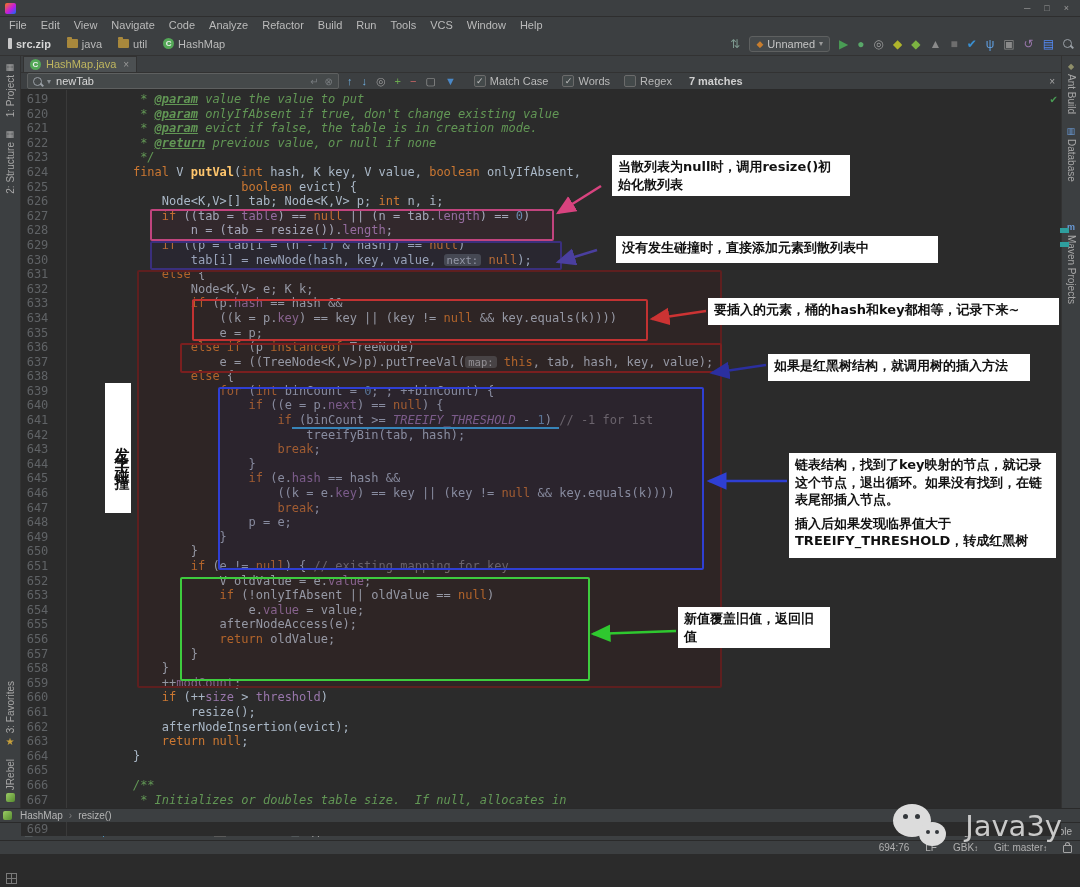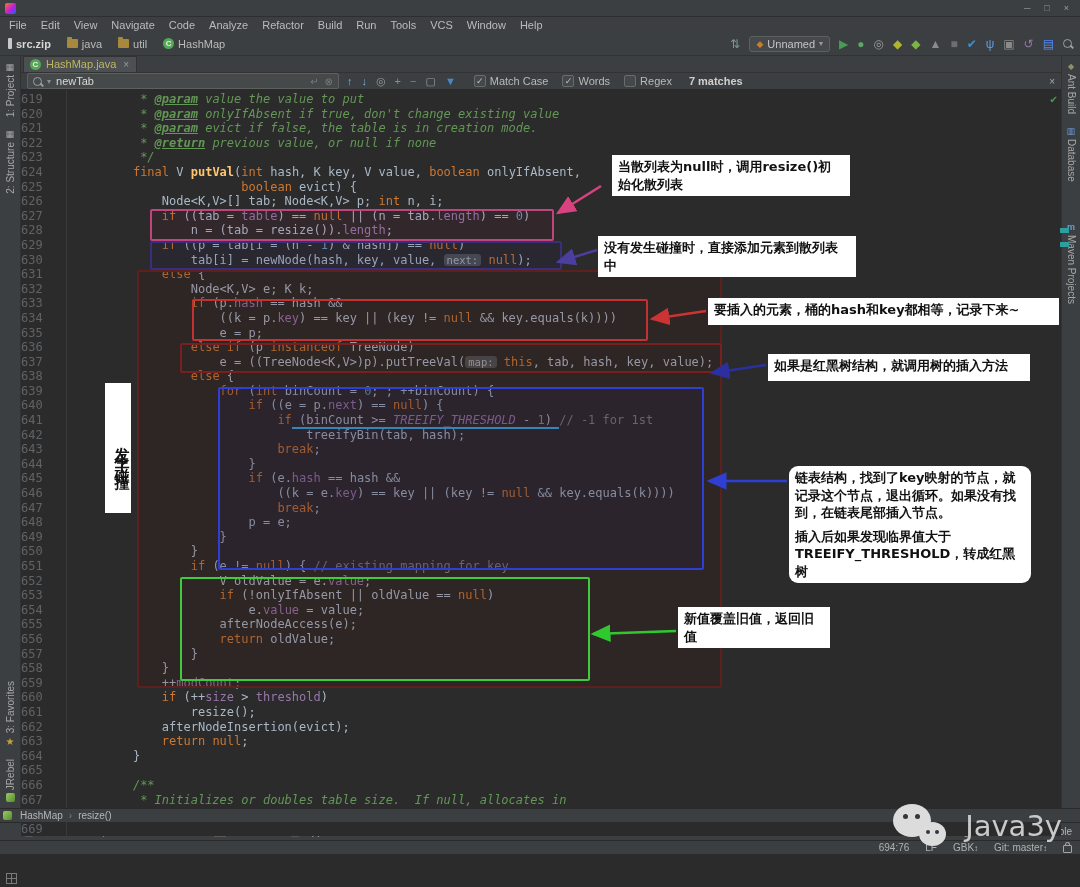--- a/index.html
+++ b/index.html
@@ -57,21 +57,21 @@
   .find-field .hint{margin-left:auto;color:#787C7F;font-size:10px;display:flex;gap:6px}
   .nav-ico{font-size:11px}
   .chk{display:flex;align-items:center;gap:4px;color:#B9B9B9}
   .chk .box{width:10px;height:10px;background:#43494A;border:1px solid #6B6B6B;border-radius:2px;
             font-size:9px;line-height:10px;text-align:center;color:#C0C0C0}
   .matches{color:#CFCFCF;font-weight:bold;margin-left:9px}
   .findbar .x-close{margin-left:auto;color:#A7A7A7;font-size:10px}
   
   .editor{flex:1;display:flex;background:#2B2B2B;position:relative;min-width:0}
   .gutter{width:46px;flex:0 0 auto;border-right:1px solid #3A3A3A;box-sizing:border-box;
-          padding:2px 12px 0 0;text-align:left;color:#606366}
+          padding:2px 12px 0 0;text-align:center;color:#606366}
   .gutter .gl,.code .ln{height:14.6px;line-height:14.6px;font-size:12px;font-family:"DejaVu Sans Mono",monospace;white-space:pre}
   .code{flex:1;padding:2px 0 0 37px;overflow:hidden}
   .seg-t{color:#A9B7C6}.seg-k{color:#CC7832}.seg-f{color:#9876AA}
   .seg-m{color:#FFC66D;font-weight:bold}.seg-n{color:#6897BB}.seg-c{color:#808080}
   .seg-d{color:#629755;font-style:italic}
   .seg-g{color:#629755;font-style:italic;font-weight:bold;text-decoration:underline}
   .seg-cst{color:#9876AA;font-style:italic}
   .seg-h{background:#4B5052;color:#A4ABB1;border-radius:3px;padding:0 3px;font-size:10.5px}
   .seg-u{border-bottom:2px solid #3BAEE8}
   .insp-ok{position:absolute;right:3px;top:4px;color:#499C54;font-size:10px}
@@ -433,30 +433,30 @@
     <div class="obox" style="left: 150px; top: 209px; width: 404px; height: 32px; border: 2px solid rgb(193, 68, 126); background: rgba(120, 20, 60, 0.1);"></div>
     <div class="obox" style="left: 150px; top: 241px; width: 412px; height: 29px; border: 2px solid rgb(58, 47, 125); background: rgba(30, 20, 90, 0.12);"></div>
     <div class="obox" style="left: 137px; top: 270px; width: 585px; height: 418px; border: 2px solid rgb(94, 31, 31); background: rgba(60, 10, 10, 0.18);"></div>
     <div class="obox" style="left: 192px; top: 299px; width: 456px; height: 42px; border: 2px solid rgb(194, 50, 50);"></div>
     <div class="obox" style="left: 180px; top: 343px; width: 542px; height: 30px; border: 2px solid rgb(122, 31, 31);"></div>
     <div class="obox" style="left: 218px; top: 387px; width: 486px; height: 183px; border: 2px solid rgb(47, 63, 211); background: rgba(20, 30, 120, 0.1);"></div>
     <div class="obox" style="left: 180px; top: 577px; width: 410px; height: 104px; border: 2px solid rgb(62, 204, 62);"></div>
     <div class="note" style="left: 612px; top: 155px; width: 238px; min-height: 27px;">
       <p>当散列表为null时，调用resize()初始化散列表</p>
     </div>
-    <div class="note" style="left: 598px; top: 236px; width: 258px; min-height: 27px;">
+    <div class="note" style="left: 616px; top: 236px; width: 322px; min-height: 27px;">
       <p>没有发生碰撞时，直接添加元素到散列表中</p>
     </div>
     <div class="note" style="left: 708px; top: 298px; width: 351px; min-height: 27px;">
       <p>要插入的元素，桶的hash和key都相等，记录下来~</p>
     </div>
     <div class="note" style="left: 768px; top: 354px; width: 262px; min-height: 27px;">
       <p>如果是红黑树结构，就调用树的插入方法</p>
     </div>
-    <div class="note" style="left: 789px; top: 466px; width: 242px; min-height: 105px; border-radius: 9px;">
+    <div class="note" style="left: 789px; top: 453px; width: 267px; min-height: 105px;">
       <p>链表结构，找到了key映射的节点，就记录这个节点，退出循环。如果没有找到，在链表尾部插入节点。</p>
       <p>插入后如果发现临界值大于TREEIFY_THRESHOLD，转成红黑树</p>
     </div>
     <div class="note" style="left: 678px; top: 607px; width: 152px; min-height: 41px;">
       <p>新值覆盖旧值，返回旧值</p>
     </div>
     <div class="vnote" style="left: 105px; top: 383px; width: 26px; height: 130px;">发生了碰撞</div>
     <svg width="1080" height="887" style="position: absolute; left: 0px; top: 0px;">
       <defs>
         <marker id="ah0" markerWidth="9" markerHeight="8" refX="7" refY="3.5" orient="auto">

